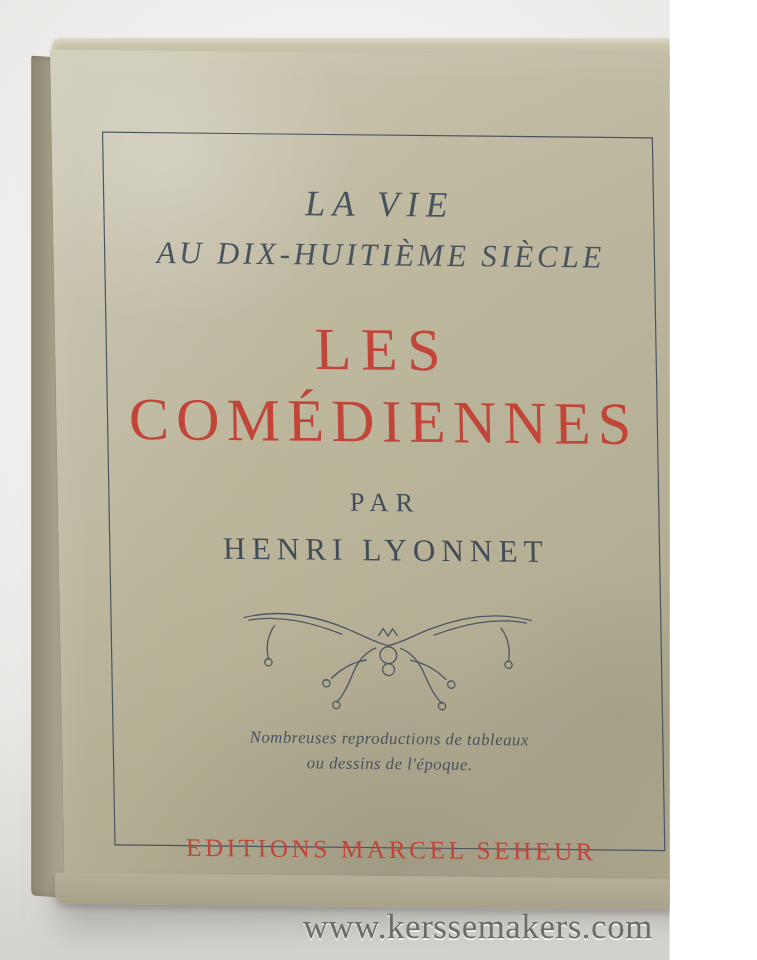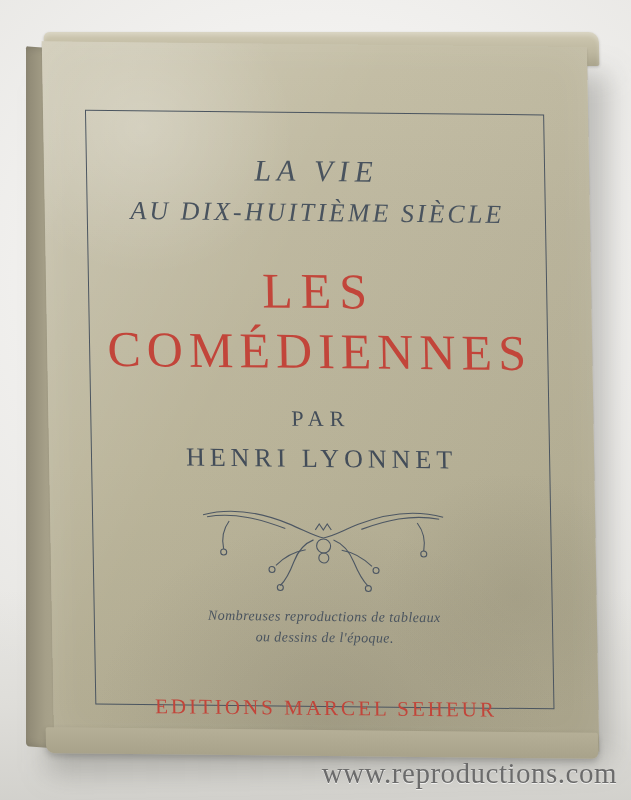--- a/index.html
+++ b/index.html
@@ -5,21 +5,21 @@
   html, body {
     margin: 0;
     padding: 0;
     background: #ffffff;
   }
   body {
     font-family: "Liberation Serif", serif;
   }
   .photo {
     position: relative;
-    width: 631px;
+    width: 558px;
     height: 800px;
     overflow: hidden;
     background: #f2f1ef;
   }
   
   .bg {
     position: absolute;
     inset: 0;
     background:
       radial-gradient(ellipse 80% 60% at 50% 35%, #fbfbfa 0%, #f1f0ee 55%, #e7e6e3 100%);
@@ -310,14 +310,14 @@
         <div class="publisher">
           <span class="pname">EDITIONS MARCEL SEHEUR</span>
           <span class="pcity">A PARIS</span>
         </div>
       </div>
     </div>
 
     <div class="jacket-bottom"></div>
   </div>
 
-  <div class="watermark">www.reproductions.com</div>
+  <div class="watermark">www.kerssemakers.com</div>
 </div>
 
 </body></html>

